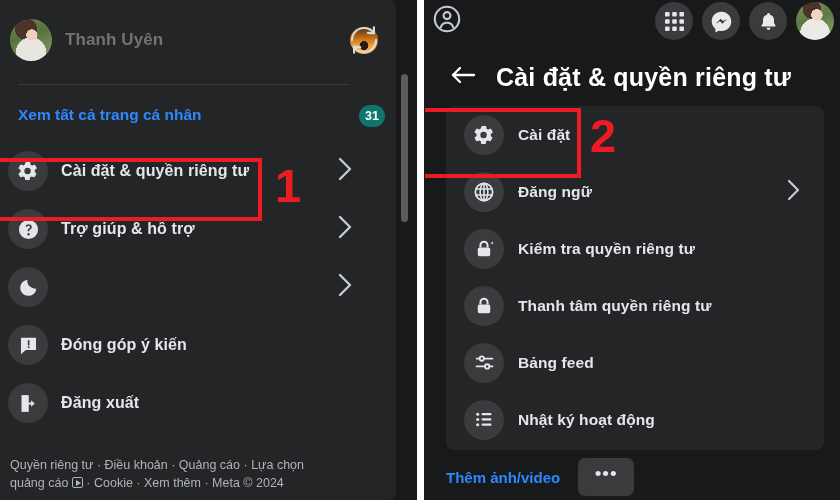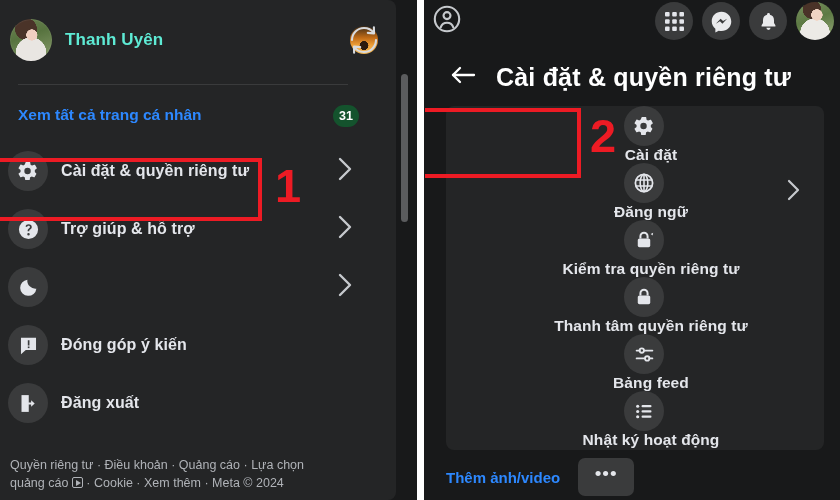--- a/index.html
+++ b/index.html
@@ -38,21 +38,21 @@
     flex: 0 0 42px;
     background:
       radial-gradient(circle at 52% 38%, #f0cfc0 0 16%, transparent 17%),
       radial-gradient(circle at 50% 80%, #e9e6e2 0 38%, transparent 39%),
       radial-gradient(circle at 38% 24%, #4a3328 0 26%, transparent 27%),
       linear-gradient(160deg, #6d8453 0%, #57733f 40%, #8a9e6d 100%);
     box-shadow: inset 0 0 0 1px rgba(255,255,255,0.07);
   }
   .profile-name {
     margin-left: 13px;
-    color: #5eead4;
+    color: #737373;
     font-size: 17px;
     font-weight: bold;
     letter-spacing: .1px;
   }
   .switcher {
     margin-left: auto;
     width: 36px; height: 36px;
     position: relative;
     flex: 0 0 36px;
   }
@@ -68,23 +68,23 @@
   .divider {
     position: absolute; left: 18px; top: 84px;
     width: 330px; height: 1px;
     background: #3a3b3c;
   }
   .see-all {
     position: absolute; left: 18px; top: 106px;
     color: #2d88ff; font-size: 15.5px; font-weight: bold;
   }
   .badge {
-    position: absolute; right: 58px; top: 105px;
+    position: absolute; right: 32px; top: 105px;
     min-width: 25px; height: 22px;
-    background: #14532d; color: #fff;
+    background: #0f766e; color: #fff;
     border-radius: 11px;
     font-size: 12.5px; font-weight: bold;
     display: flex; align-items: center; justify-content: center;
     padding: 0 6px;
   }
 
   .lmenu { position: absolute; left: 0; top: 142px; width: 396px; }
   .lrow {
     position: relative;
     height: 58px;
@@ -182,21 +182,20 @@
   .rmenu-card {
     position: absolute; left: 22px; top: 106px;
     width: 378px; height: 344px;
     background: #242526;
     border-radius: 8px;
   }
   .rrow {
     position: relative; height: 57px;
     display: flex; align-items: center;
     padding-left: 18px;
-    flex-direction: column;
   }
   .rrow .rlbl {
     margin-left: 14px;
     color: #e4e6eb; font-size: 15.5px; font-weight: bold;
     letter-spacing: .1px;
   }
   .rchev { position: absolute; right: 22px; top: 50%; transform: translateY(-50%); }
 
   .rfooter {
     position: absolute; left: 0; bottom: 0;

